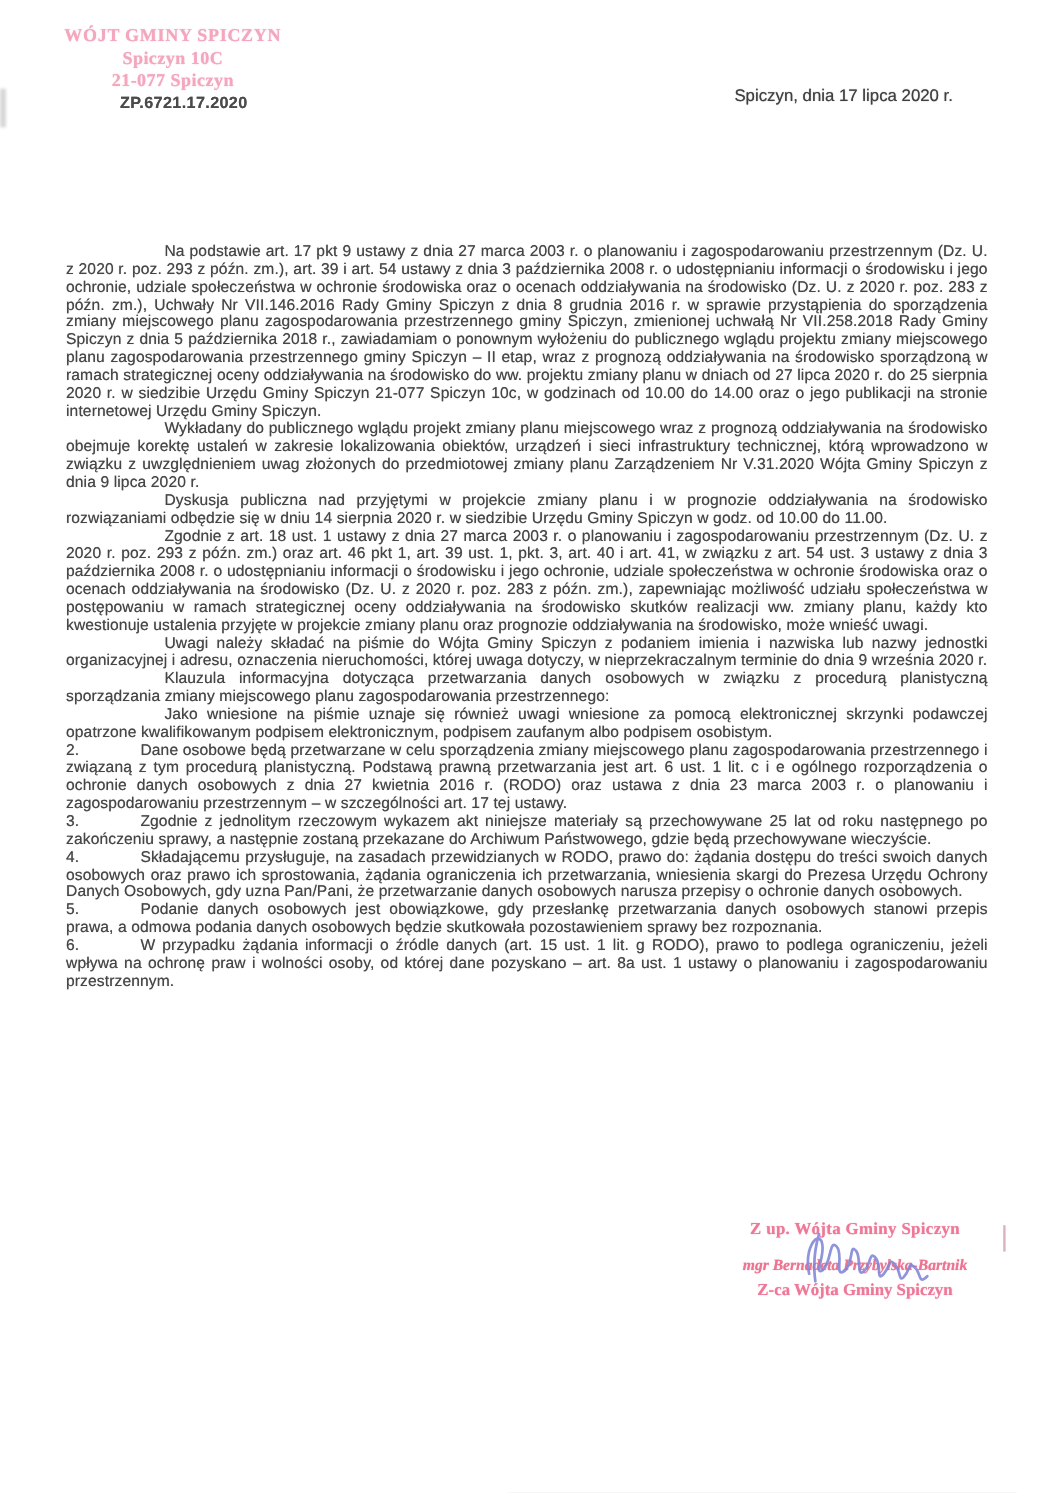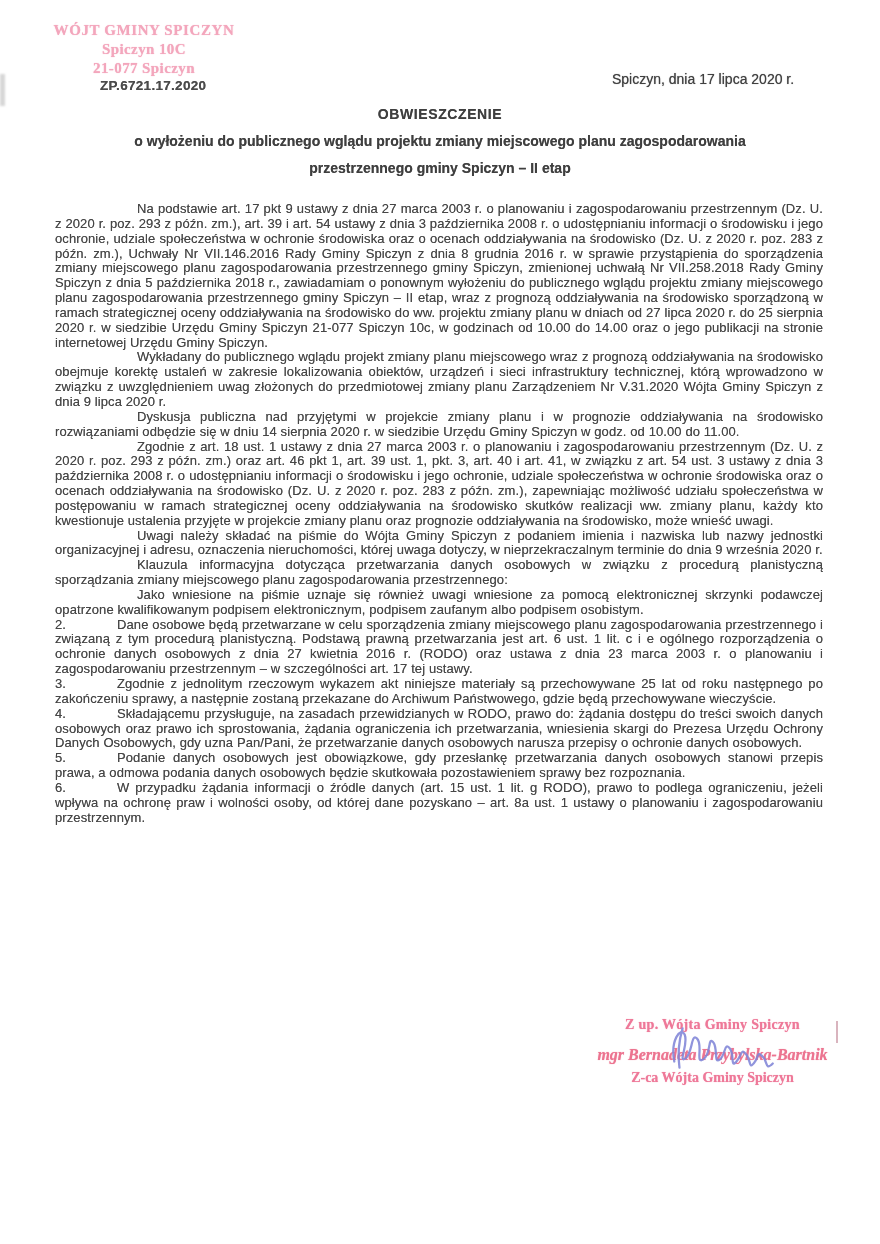--- a/index.html
+++ b/index.html
@@ -41,21 +41,21 @@
   }
   .body p{margin:0;}
   .body p.indented{text-indent:82px;}
   .body .num{display:inline-block; width:62px;}
   
   .sig{
     position:absolute; left:590px; top:1017px; width:245px; text-align:center;
     font-family:"Liberation Serif", serif; color:#ee7898;
   }
   .sig-line1{font-size:14px; font-weight:700; letter-spacing:.3px; text-shadow:0 0 .9px rgba(238,120,152,.8);}
-  .sig-name{font-size:16px; font-weight:700; font-style:italic; margin-top:13px; color:#ec7490; text-shadow:0 0 .9px rgba(236,116,144,.8);}
+  .sig-name{font-size:13px; font-weight:700; font-style:italic; margin-top:13px; color:#ec7490; text-shadow:0 0 .9px rgba(236,116,144,.8);}
   .sig-line3{font-size:14px; font-weight:700; margin-top:6px; text-shadow:0 0 .9px rgba(238,120,152,.8);}
   .scribble{position:absolute; left:666px; top:1022px; width:114px; height:52px; opacity:.88;}
   
   .artifact-left{position:absolute; left:0; top:74px; width:5px; height:32px; background:#d7d7d7; filter:blur(1.2px);}
   .artifact-right{position:absolute; left:836px; top:1021px; width:2px; height:22px; background:#d2a7b3; opacity:.85;}
 </style>
 </head>
 <body>
 
 <div class="page">
@@ -63,25 +63,20 @@
   <div class="corner-stamp">
     <div class="cs-line1">WÓJT GMINY SPICZYN</div>
     <div class="cs-line2">Spiczyn 10C</div>
     <div class="cs-line3">21-077 Spiczyn</div>
   </div>
 
   <div class="ref">ZP.6721.17.2020</div>
 
   <div class="date">Spiczyn, dnia 17 lipca 2020 r.</div>
 
-  <div class="heading">
-    <div class="h-title">OBWIESZCZENIE</div>
-    <div class="h-sub">o wyłożeniu do publicznego wglądu projektu zmiany miejscowego planu zagospodarowania</div>
-    <div class="h-sub">przestrzennego gminy Spiczyn – II etap</div>
-  </div>
 
   <div class="body">
       <p class="indented">Na podstawie art. 17 pkt 9 ustawy z dnia 27 marca 2003 r. o planowaniu i zagospodarowaniu przestrzennym (Dz. U. z 2020 r. poz. 293 z późn. zm.), art. 39 i art. 54 ustawy z dnia 3 października 2008 r. o udostępnianiu informacji o środowisku i jego ochronie, udziale społeczeństwa w ochronie środowiska oraz o ocenach oddziaływania na środowisko (Dz. U. z 2020 r. poz. 283 z późn. zm.), Uchwały Nr VII.146.2016 Rady Gminy Spiczyn z dnia 8 grudnia 2016 r. w sprawie przystąpienia do sporządzenia zmiany miejscowego planu zagospodarowania przestrzennego gminy Spiczyn, zmienionej uchwałą Nr VII.258.2018 Rady Gminy Spiczyn z dnia 5 października 2018 r., zawiadamiam o ponownym wyłożeniu do publicznego wglądu projektu zmiany miejscowego planu zagospodarowania przestrzennego gminy Spiczyn – II etap, wraz z prognozą oddziaływania na środowisko sporządzoną w ramach strategicznej oceny oddziaływania na środowisko do ww. projektu zmiany planu w dniach od 27 lipca 2020 r. do 25 sierpnia 2020 r. w siedzibie Urzędu Gminy Spiczyn 21-077 Spiczyn 10c, w godzinach od 10.00 do 14.00 oraz o jego publikacji na stronie internetowej Urzędu Gminy Spiczyn.</p>
       <p class="indented">Wykładany do publicznego wglądu projekt zmiany planu miejscowego wraz z prognozą oddziaływania na środowisko obejmuje korektę ustaleń w zakresie lokalizowania obiektów, urządzeń i sieci infrastruktury technicznej, którą wprowadzono w związku z uwzględnieniem uwag złożonych do przedmiotowej zmiany planu Zarządzeniem Nr V.31.2020 Wójta Gminy Spiczyn z dnia 9 lipca 2020 r.</p>
       <p class="indented">Dyskusja publiczna nad przyjętymi w projekcie zmiany planu i w prognozie oddziaływania na środowisko rozwiązaniami odbędzie się w dniu 14 sierpnia 2020 r. w siedzibie Urzędu Gminy Spiczyn w godz. od 10.00 do 11.00.</p>
       <p class="indented">Zgodnie z art. 18 ust. 1 ustawy z dnia 27 marca 2003 r. o planowaniu i zagospodarowaniu przestrzennym (Dz. U. z 2020 r. poz. 293 z późn. zm.) oraz art. 46 pkt 1, art. 39 ust. 1, pkt. 3, art. 40 i art. 41, w związku z art. 54 ust. 3 ustawy z dnia 3 października 2008 r. o udostępnianiu informacji o środowisku i jego ochronie, udziale społeczeństwa w ochronie środowiska oraz o ocenach oddziaływania na środowisko (Dz. U. z 2020 r. poz. 283 z późn. zm.), zapewniając możliwość udziału społeczeństwa w postępowaniu w ramach strategicznej oceny oddziaływania na środowisko skutków realizacji ww. zmiany planu, każdy kto kwestionuje ustalenia przyjęte w projekcie zmiany planu oraz prognozie oddziaływania na środowisko, może wnieść uwagi.</p>
       <p class="indented">Uwagi należy składać na piśmie do Wójta Gminy Spiczyn z podaniem imienia i nazwiska lub nazwy jednostki organizacyjnej i adresu, oznaczenia nieruchomości, której uwaga dotyczy, w nieprzekraczalnym terminie do dnia 9 września 2020 r.</p>
       <p class="indented">Klauzula informacyjna dotycząca przetwarzania danych osobowych w związku z procedurą planistyczną sporządzania zmiany miejscowego planu zagospodarowania przestrzennego:</p>
       <p class="indented">Jako wniesione na piśmie uznaje się również uwagi wniesione za pomocą elektronicznej skrzynki podawczej opatrzone kwalifikowanym podpisem elektronicznym, podpisem zaufanym albo podpisem osobistym.</p>
       <p class="numbered"><span class="num">2.</span>Dane osobowe będą przetwarzane w celu sporządzenia zmiany miejscowego planu zagospodarowania przestrzennego i związaną z tym procedurą planistyczną. Podstawą prawną przetwarzania jest art. 6 ust. 1 lit. c i e ogólnego rozporządzenia o ochronie danych osobowych z dnia 27 kwietnia 2016 r. (RODO) oraz ustawa z dnia 23 marca 2003 r. o planowaniu i zagospodarowaniu przestrzennym – w szczególności art. 17 tej ustawy.</p>

